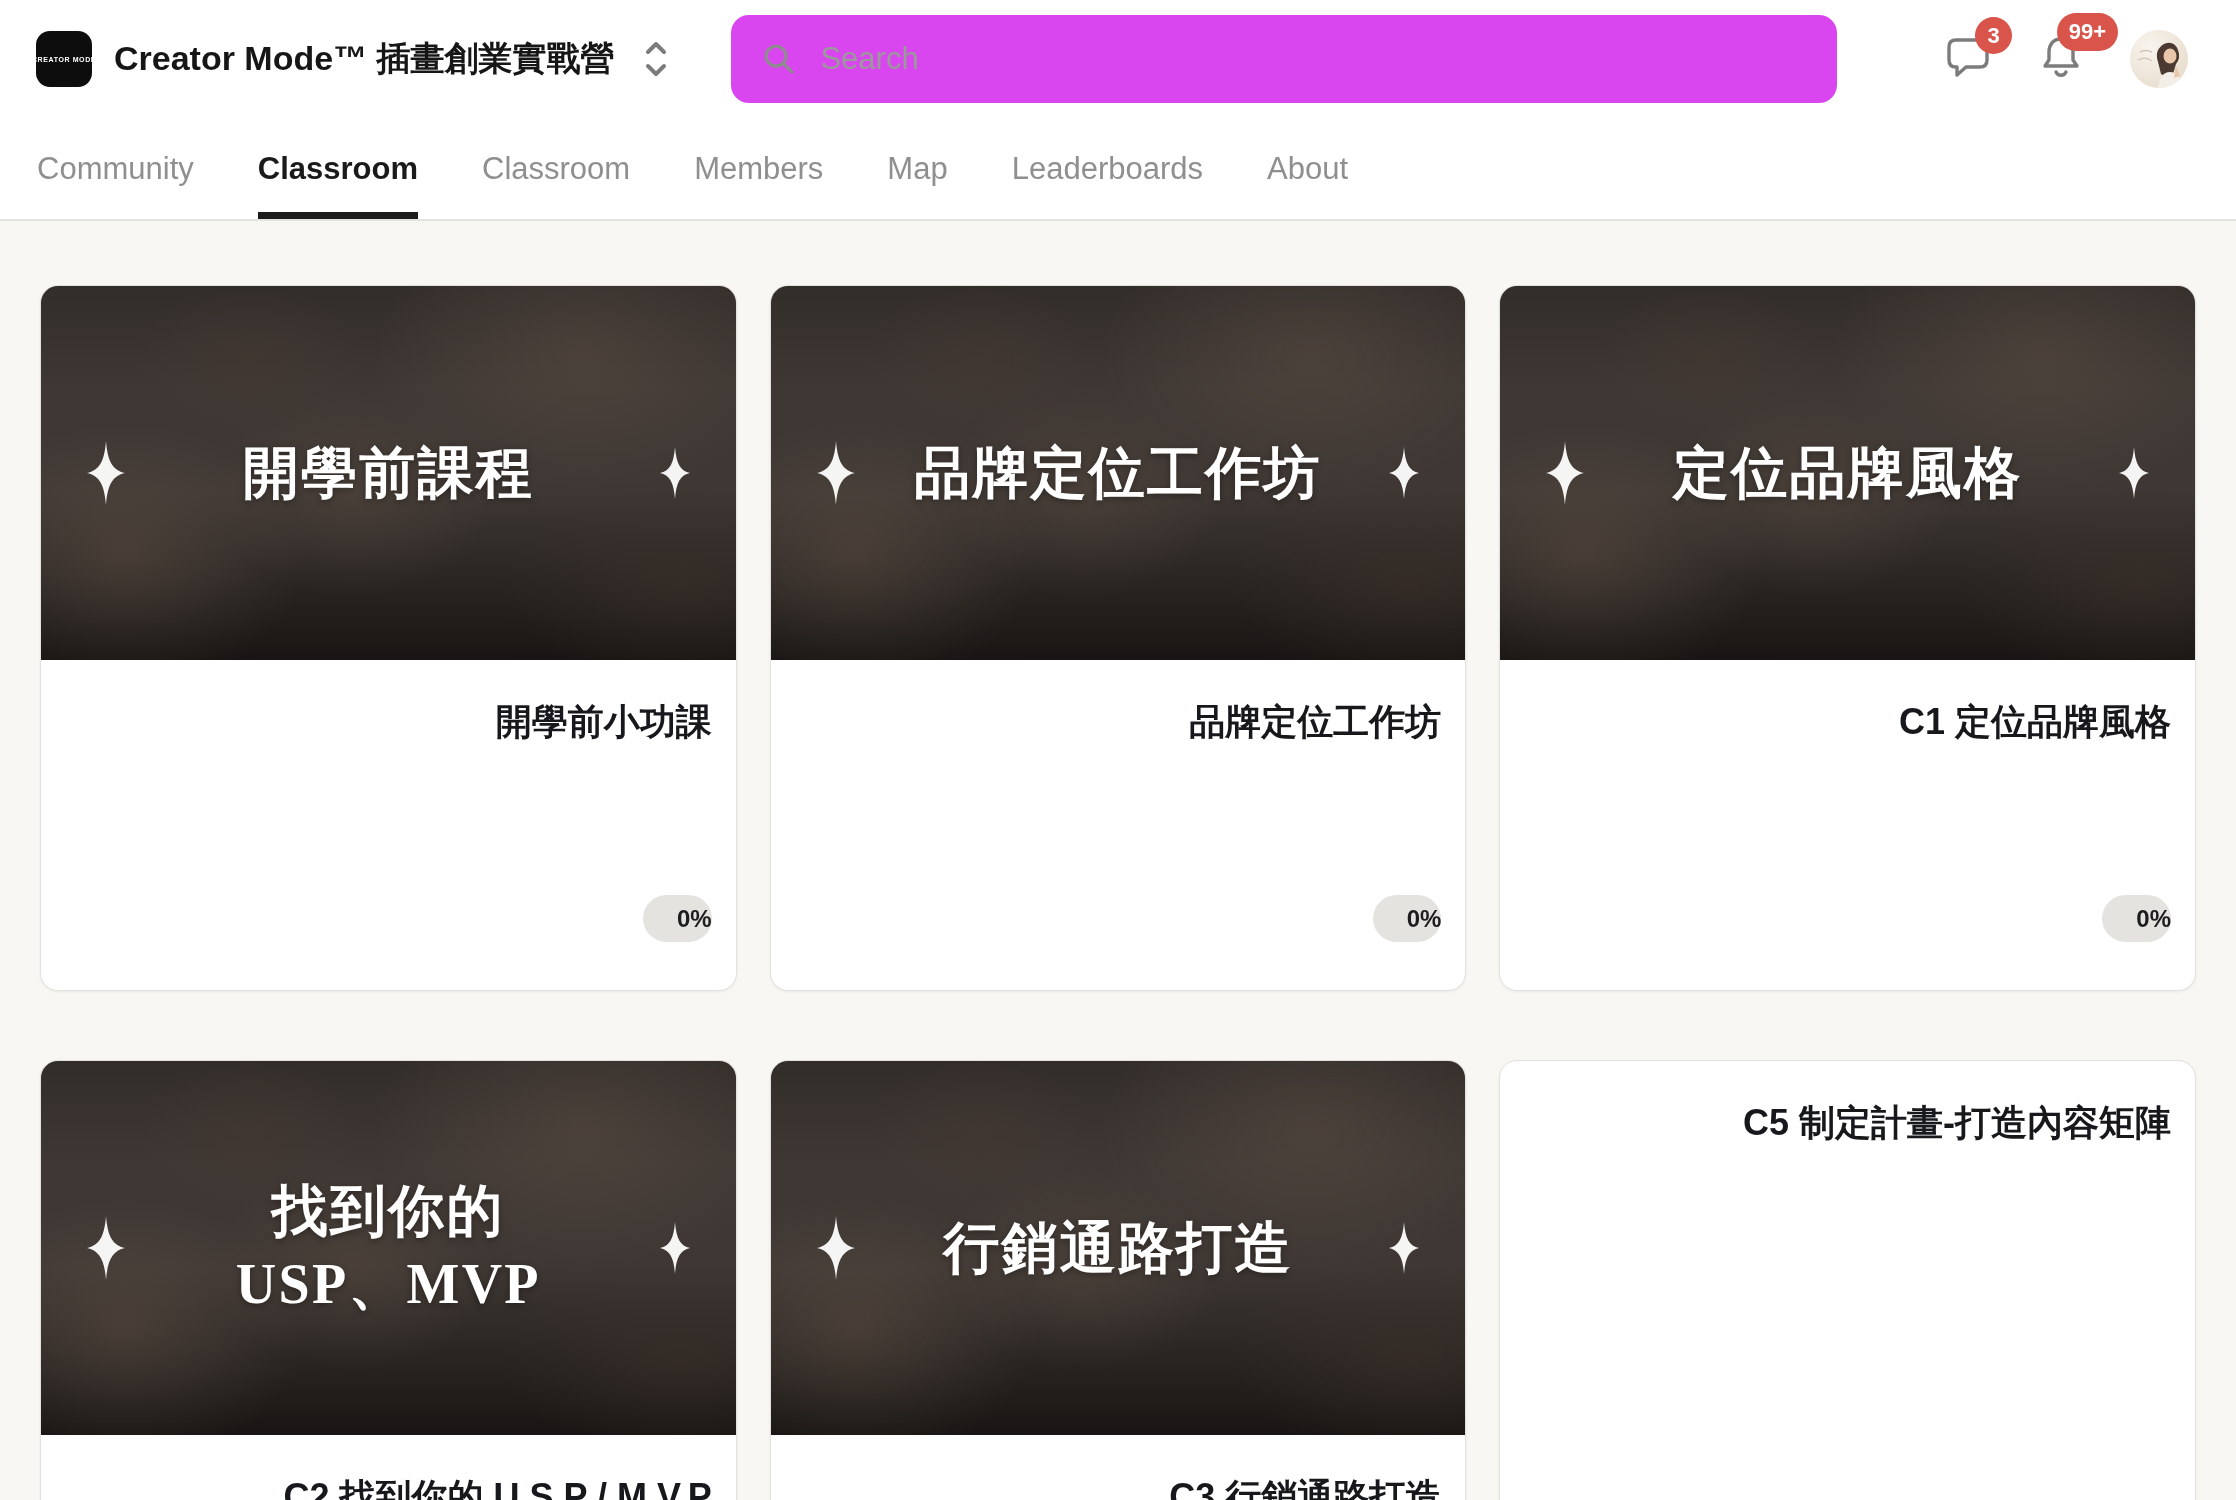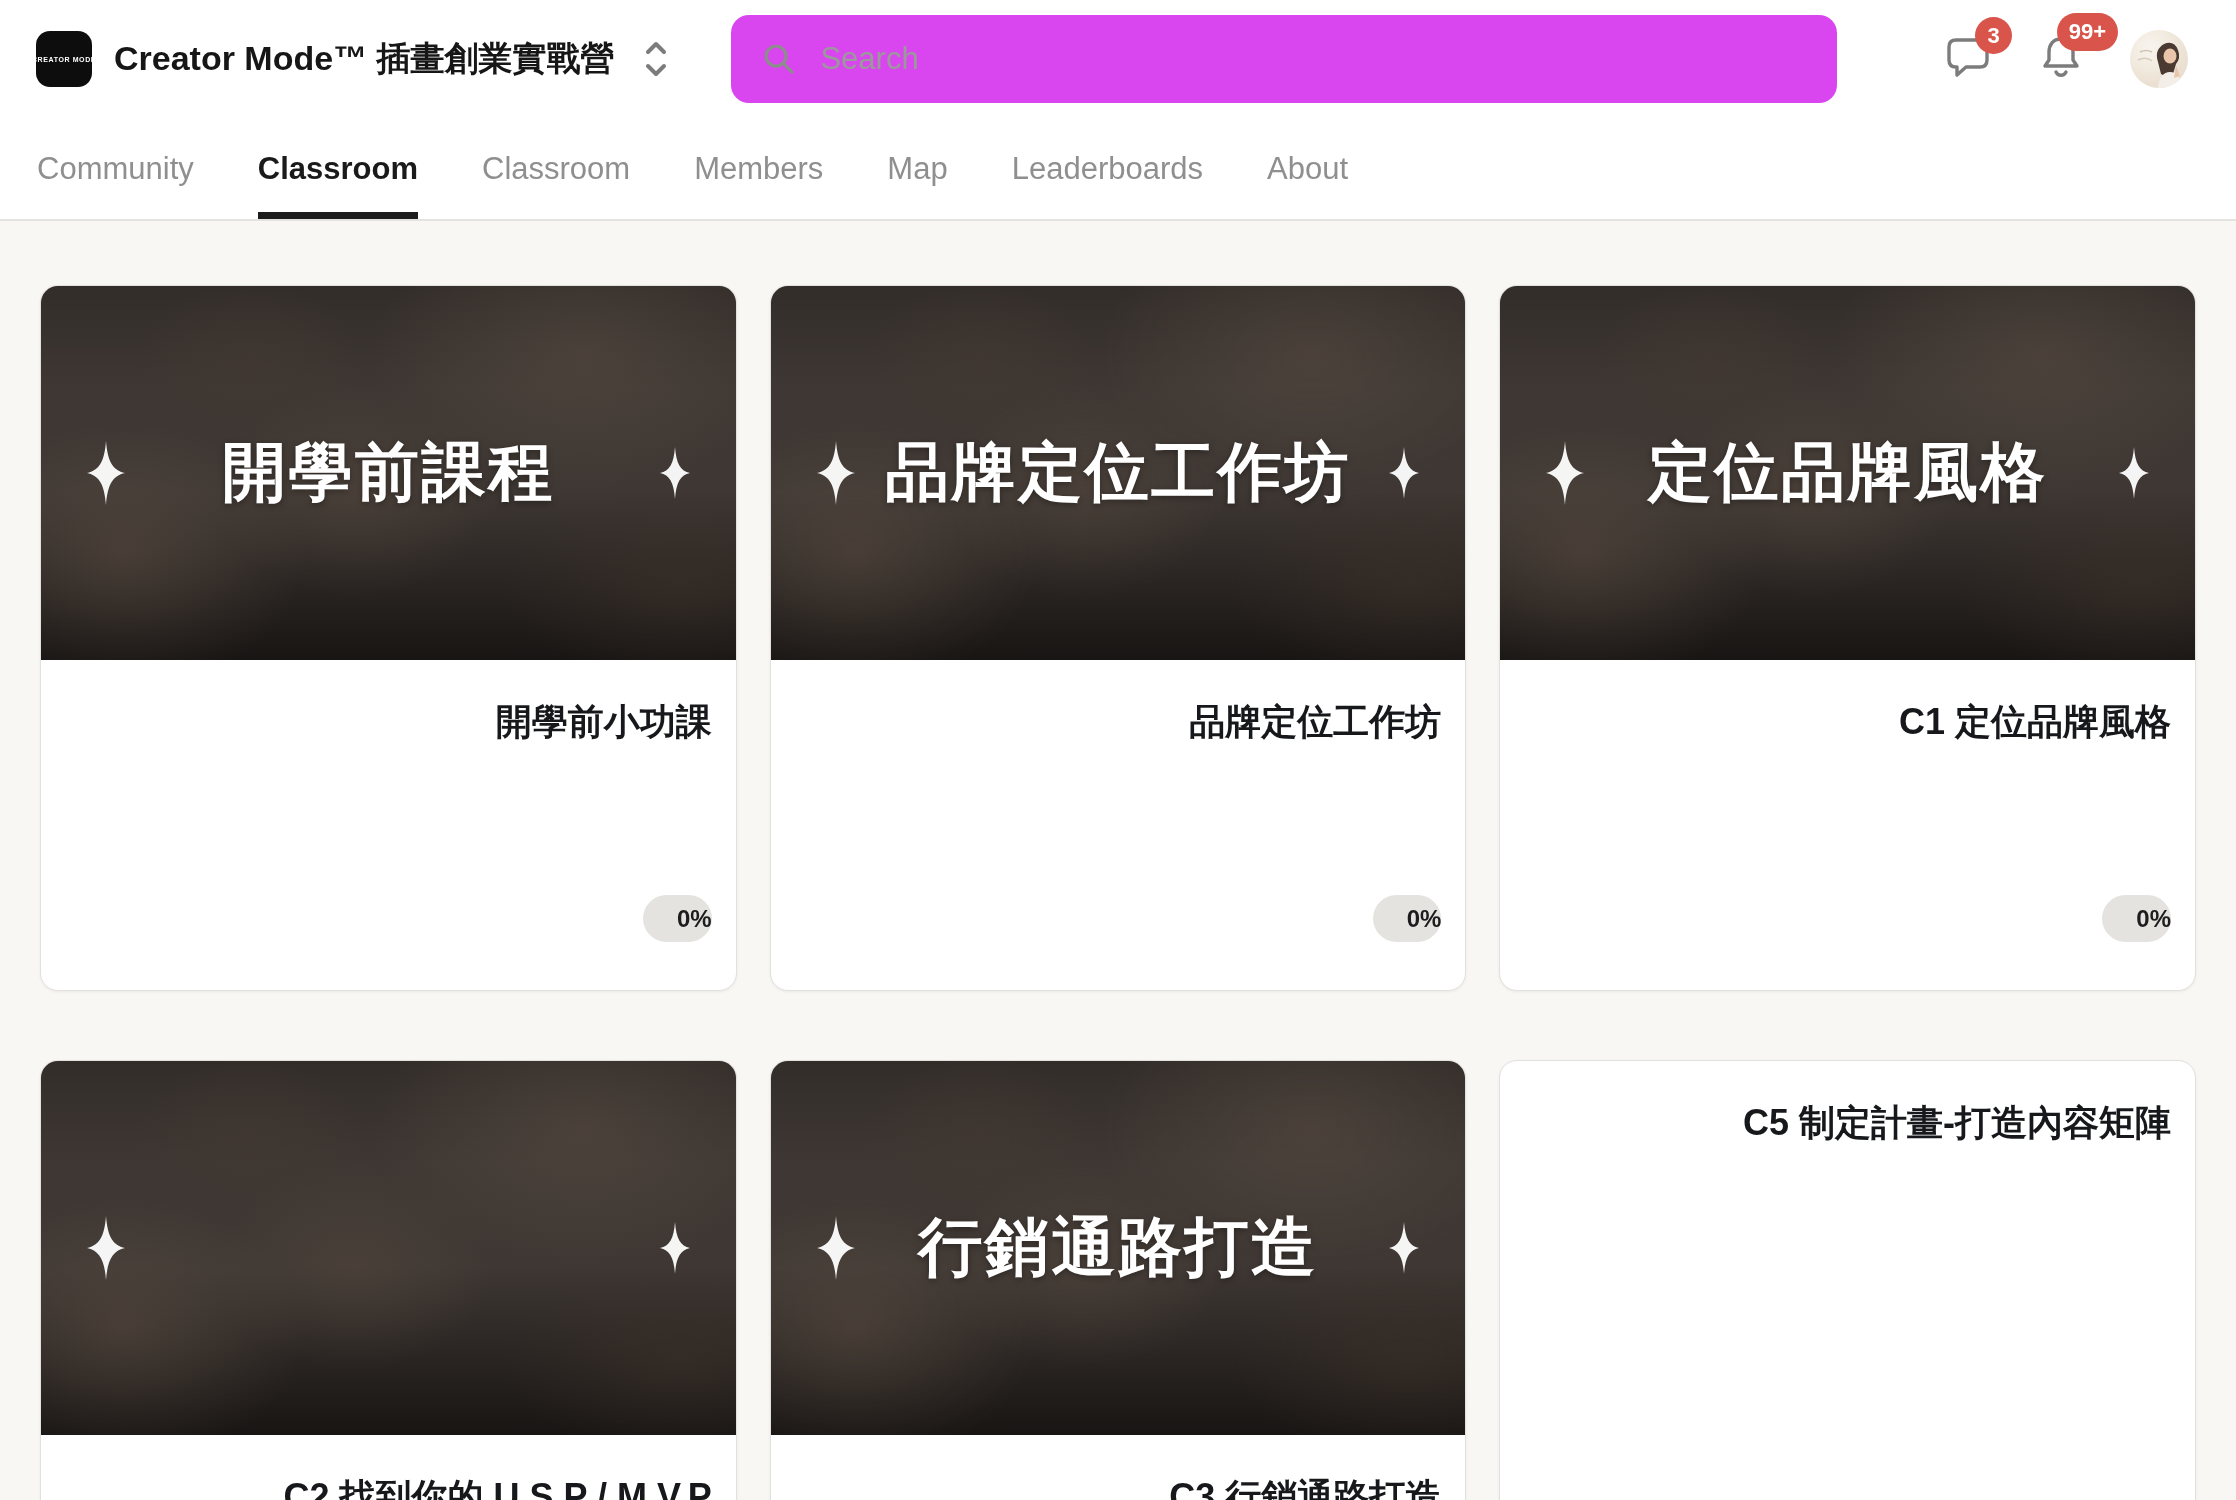--- a/index.html
+++ b/index.html
@@ -68,21 +68,21 @@
       radial-gradient(ellipse 260px 190px at 12% 72%, rgba(128,106,90,0.30), transparent 70%),
       radial-gradient(ellipse 300px 200px at 78% 18%, rgba(134,112,95,0.22), transparent 70%),
       radial-gradient(ellipse 200px 150px at 45% 55%, rgba(96,80,68,0.35), transparent 70%),
       radial-gradient(ellipse 240px 130px at 92% 80%, rgba(62,50,42,0.50), transparent 75%),
       radial-gradient(ellipse 160px 110px at 30% 20%, rgba(70,58,50,0.45), transparent 70%),
       linear-gradient(to bottom, rgba(0,0,0,0.18) 0%, rgba(0,0,0,0) 28%, rgba(0,0,0,0) 55%, rgba(0,0,0,0.62) 100%);
   }
   .cover-text {
     color:#ffffff; text-align:center;
     font-family:"Liberation Serif","DejaVu Serif",serif;
-    font-weight:700; font-size:64px; line-height:1.22; letter-spacing:0.04em;
+    font-weight:700; font-size:56px; line-height:1.22; letter-spacing:0.04em;
     text-shadow:0 2px 6px rgba(0,0,0,0.35);
   }
   .cover-text span { display:block; }
   .cover.two-line .cover-text { font-size:56px; line-height:1.3; }
   .sparkle { position:absolute; top:50%; transform:translateY(-50%); fill:#ffffff; opacity:0.95; }
   .sparkle.left  { left:46px;  width:38px; height:64px; }
   .sparkle.right { right:46px; width:30px; height:52px; }
 
   .card-body {
     flex:1; display:flex; flex-direction:column; justify-content:space-between;
@@ -221,20 +221,24 @@
           <span class="progress-label">0%</span>
         </div>
       </div>
     </article>
 
     <article class="card">
       <div class="cover two-line">
         <svg class="sparkle left" viewBox="0 0 100 100" preserveAspectRatio="none">
             <path d="M50 0C54 32 68 46 100 50 68 54 54 68 50 100 46 68 32 54 0 50 32 46 46 32 50 0Z"></path>
           </svg>
+        <div class="cover-text">
+          <span>找到你的</span>
+            <span>USP、MVP</span>
+        </div>
         <svg class="sparkle right" viewBox="0 0 100 100" preserveAspectRatio="none">
             <path d="M50 0C54 32 68 46 100 50 68 54 54 68 50 100 46 68 32 54 0 50 32 46 46 32 50 0Z"></path>
           </svg>
       </div>
       <div class="card-body">
         <h3 class="course-title">C2 找到你的 U.S.P / M.V.P</h3>
 
       </div>
     </article>
 

